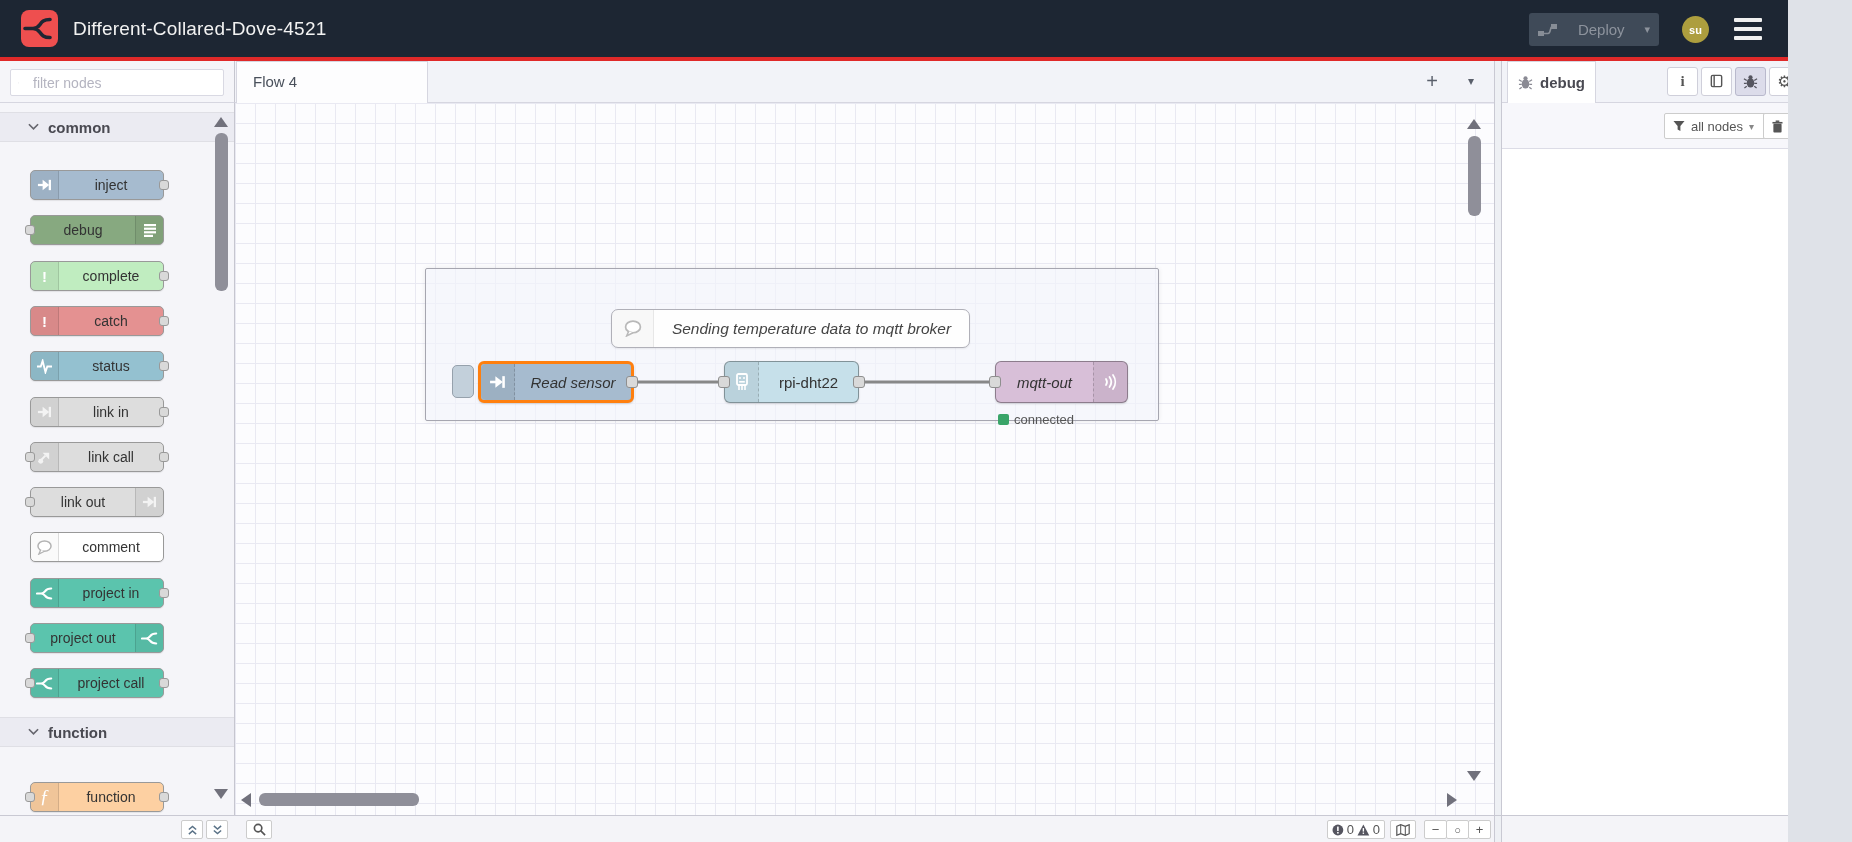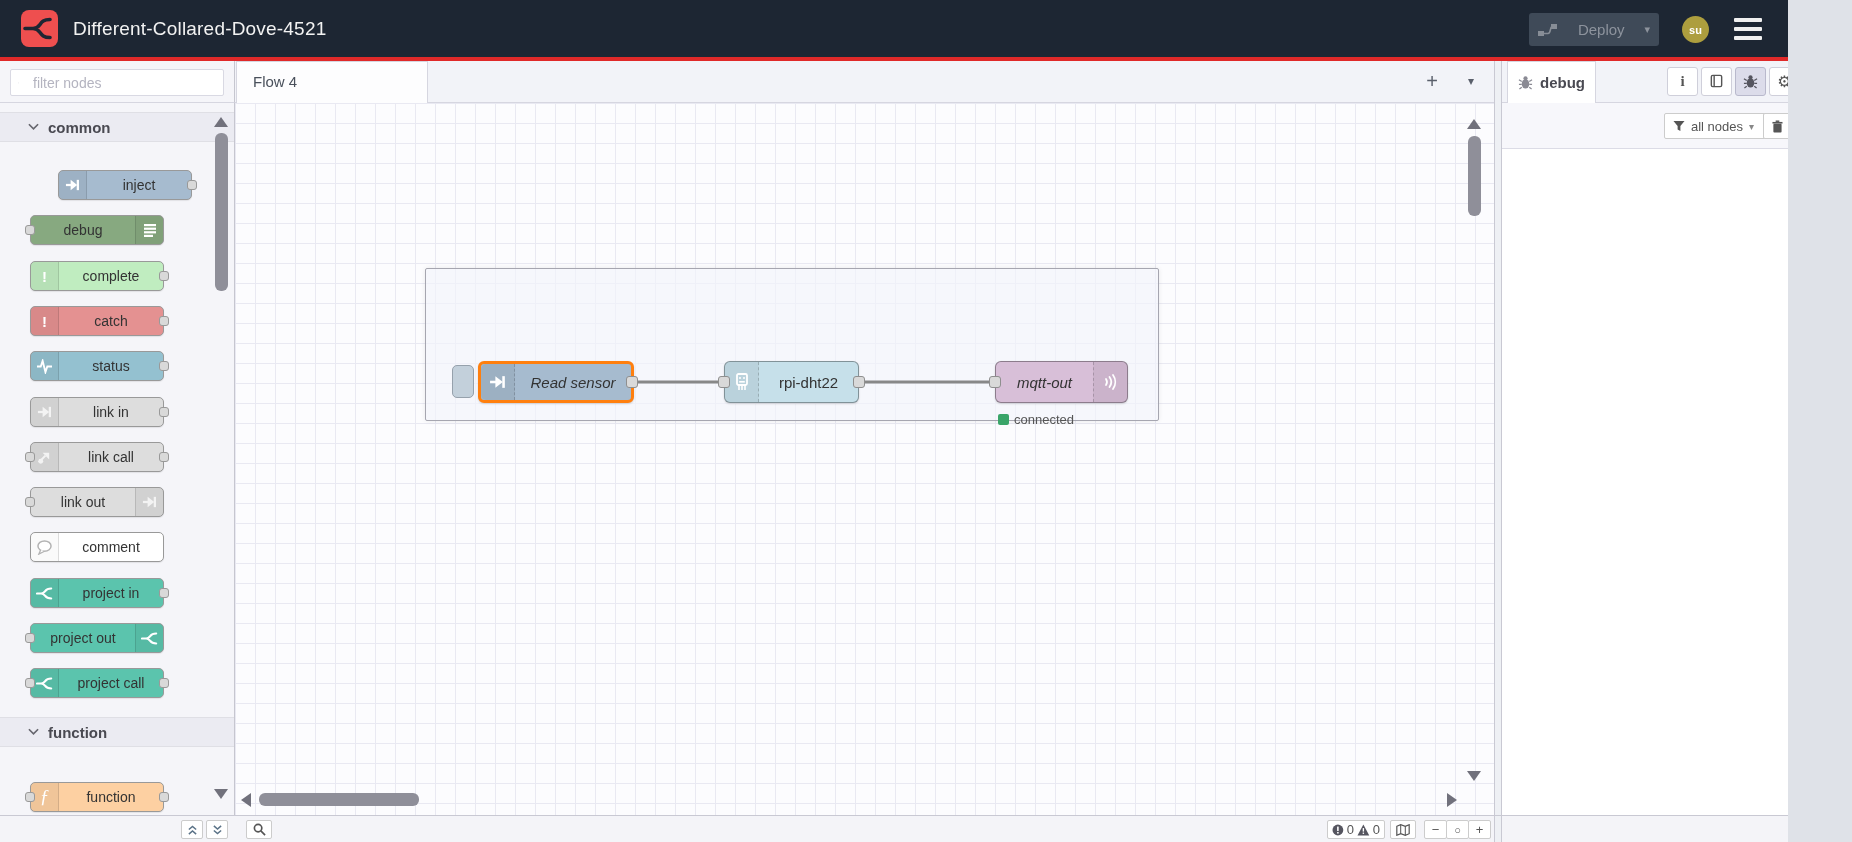--- a/index.html
+++ b/index.html
@@ -186,21 +186,21 @@
   </div>
 
   <div id="palette">
     <div class="cat" style="top:9px">
       <svg width="11" height="8" viewBox="0 0 12 8">
         <path d="M1 1 l5 5 5-5" stroke="#66666e" stroke-width="1.8" fill="none"></path>
       </svg>
       <span>common</span>
     </div>
 
-    <div class="pnode" style="top: 67px; background-color: rgb(166, 187, 207); margin-left: 28px;">
+    <div class="pnode" style="top: 67px; background-color: rgb(166, 187, 207);">
       <div class="ic l">
         <svg width="15" height="14" viewBox="0 0 16 14">
             <path d="M1 7h6" stroke="#fff" stroke-width="2.4"></path>
             <path d="M6 1.5 L13 7 L6 12.5 z" fill="#fff"></path>
             <rect x="12.5" y="1.5" width="2.4" height="11" fill="#fff"></rect>
           </svg>
       </div>
       <div class="lb">inject</div>
       <div class="pp right"></div>
     </div>
@@ -344,20 +344,29 @@
   </div>
 
   <div id="canvas">
     <div id="group"></div>
 
     <svg class="abs" style="left:0;top:0;" width="1259" height="712">
       <line x1="399" y1="279" x2="489" y2="279" stroke="#888" stroke-width="3"></line>
       <line x1="624" y1="279" x2="760" y2="279" stroke="#888" stroke-width="3"></line>
     </svg>
 
+    <div id="comment-node">
+      <div class="ic">
+        <svg width="20" height="17" viewBox="0 0 18 16">
+            <ellipse cx="9" cy="6.5" rx="7" ry="5.5" fill="#fff" stroke="#b9b9b9" stroke-width="1.6"></ellipse>
+            <path d="M5 10.5 L3 15 L9 12" fill="#fff" stroke="#b9b9b9" stroke-width="1.4"></path>
+          </svg>
+      </div>
+      <div class="lb">Sending temperature data to mqtt broker</div>
+    </div>
 
     <div id="inject-btn"></div>
 
     <div class="cnode" id="node-read" style="background-color: rgb(166, 187, 207); border-color: rgb(255, 127, 14);">
       <div class="ic l">
         <svg width="17" height="16" viewBox="0 0 16 14">
             <path d="M1 7h6" stroke="#fff" stroke-width="2.4"></path>
             <path d="M6 1.5 L13 7 L6 12.5 z" fill="#fff"></path>
             <rect x="12.5" y="1.5" width="2.4" height="11" fill="#fff"></rect>
           </svg>

